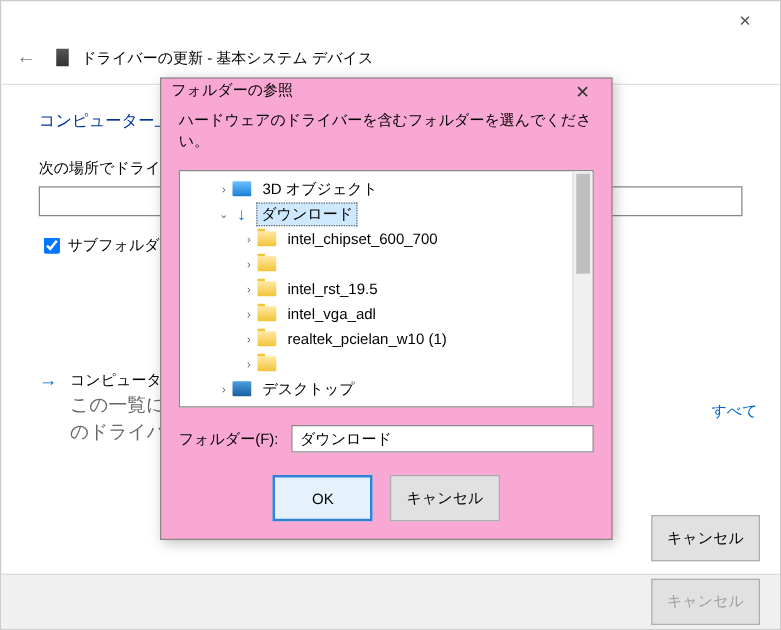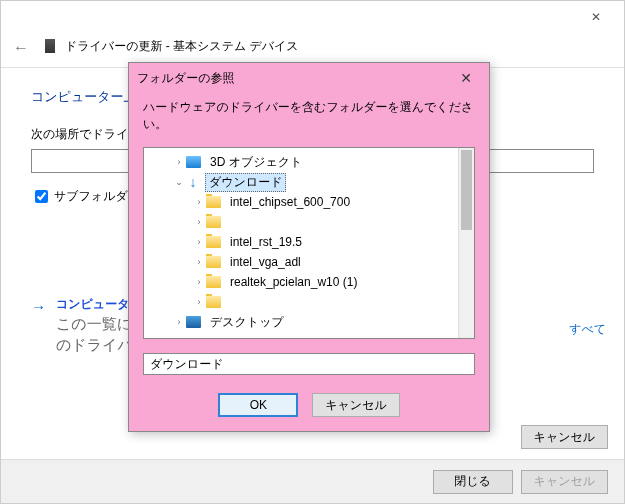--- a/index.html
+++ b/index.html
@@ -14,28 +14,28 @@
 .disk-icon { width: 10px; height: 14px; background: linear-gradient(#555,#333); margin-right: 10px; }
 .parent-title { color: #000; }
 .parent-body { padding: 20px 30px; }
 .section-title { color: #003399; font-size: 13px; margin-bottom: 20px; }
 .field-label { color: #000; margin-bottom: 6px; }
 .path-input { width: 100%; height: 24px; border: 1px solid #888; padding: 2px 4px; background: #fff; }
 .checkbox-row { margin-top: 14px; display: flex; align-items: center; }
 .checkbox-row input { margin-right: 6px; }
 .search-computer { margin-top: 90px; display: flex; align-items: flex-start; }
 .search-arrow { color: #0066cc; margin-right: 10px; font-size: 15px; }
-.search-link { color: #1d4ed8; font-weight: bold; }
+.search-link { color: #000000; }
 .search-sub { color: #666; font-size: 15px; margin-top: 2px; }
 .all-link { color: #0066cc; position: absolute; right: 18px; top: 320px; margin-left: 31px; }
 
 
 .parent-buttons { position: absolute; right: 16px; bottom: 54px; display: flex; gap: 8px; }
 .bottom-bar { position: absolute; left:0; right:0; bottom:0; height: 44px; background:#f0f0f0; border-top:1px solid #ddd; display:flex; justify-content:flex-end; align-items:center; padding-right:16px; gap:8px;}
-.win-btn { min-width: 80px; height: 24px; border: 1px solid #adadad; background: #e1e1e1; padding: 1px 12px; cursor: pointer; }
+.win-btn { min-width: 80px; height: 37px; border: 1px solid #adadad; background: #e1e1e1; padding: 1px 12px; cursor: pointer; }
 .win-btn:disabled { color: #a0a0a0; }
 
 
 .modal { position: absolute; left: 128px; top: 62px; width: 362px; height: 370px; background: #f9a8d4; border: 1px solid #888; box-shadow: 2px 2px 10px rgba(0,0,0,0.25); display: flex; flex-direction: column; }
 .modal-titlebar { height: 30px; display: flex; align-items: center; padding: 0 8px; }
 .modal-title { color: #000; }
 .modal-close { margin-left: auto; width: 30px; text-align: center; color: #333; font-size: 14px; }
 .modal-body { padding: 6px 14px 0 14px; flex: 1; display:flex; flex-direction:column; }
 .instruction { margin-bottom: 14px; }
 
@@ -90,21 +90,20 @@
         <div class="search-sub">この一覧に</div>
         <div class="search-sub">のドライバ</div>
       </div>
     </div>
   </div>
   <span class="all-link">すべて</span>
   <div class="parent-buttons">
     <button class="win-btn">キャンセル</button>
   </div>
   <div class="bottom-bar">
-    <button class="win-btn">閉じる</button>
     <button class="win-btn" disabled="">キャンセル</button>
   </div>
 </div>
 
 <div class="modal">
   <div class="modal-titlebar">
     <span class="modal-title">フォルダーの参照</span>
     <span class="modal-close">✕</span>
   </div>
   <div class="modal-body">
@@ -155,20 +154,21 @@
             <span class="folder-icon icon-desktop"></span>
             <span class="tree-label">デスクトップ</span>
           </div>
         </div>
       <div class="tree-scrollbar">
         <div class="tree-scrollbar-thumb"></div>
       </div>
     </div>
 
     <div class="folder-field-row">
+      <span class="folder-field-label">フォルダー(F):</span>
       <input class="folder-field-input" value="ダウンロード" style="">
     </div>
 
     <div class="modal-buttons">
       <button class="win-btn ok-btn">OK</button>
       <button class="win-btn">キャンセル</button>
     </div>
   </div>
 </div>
 

